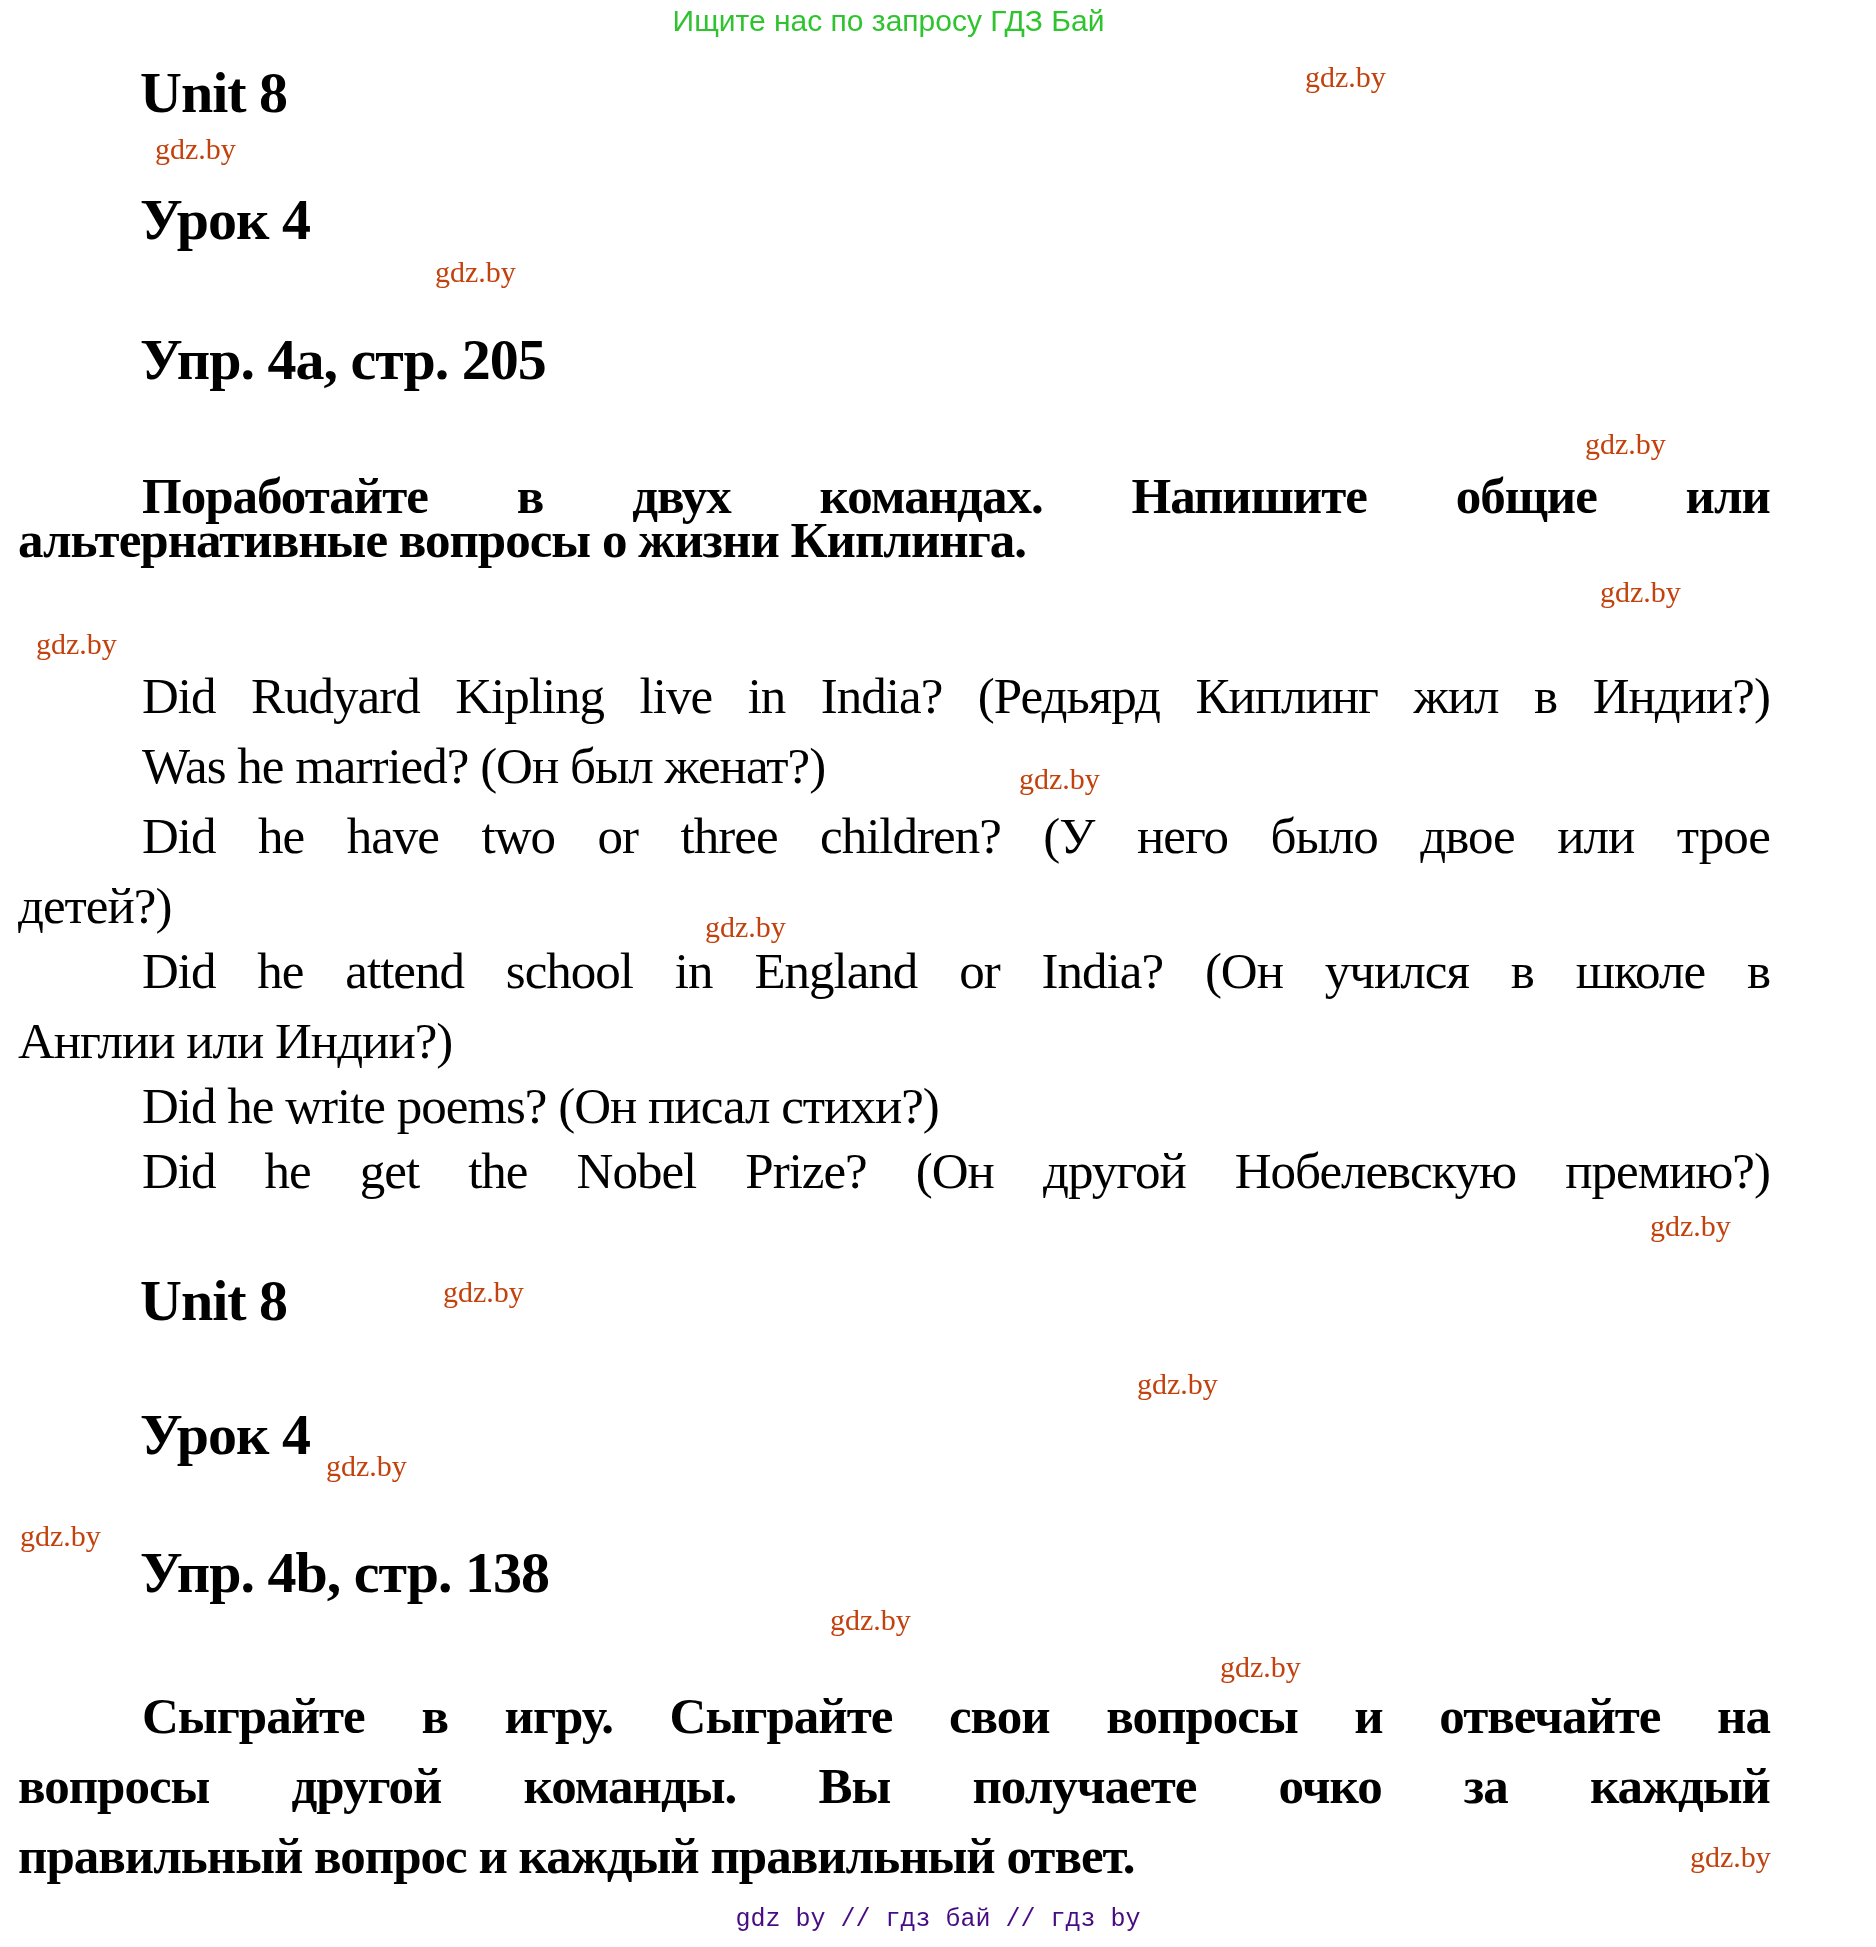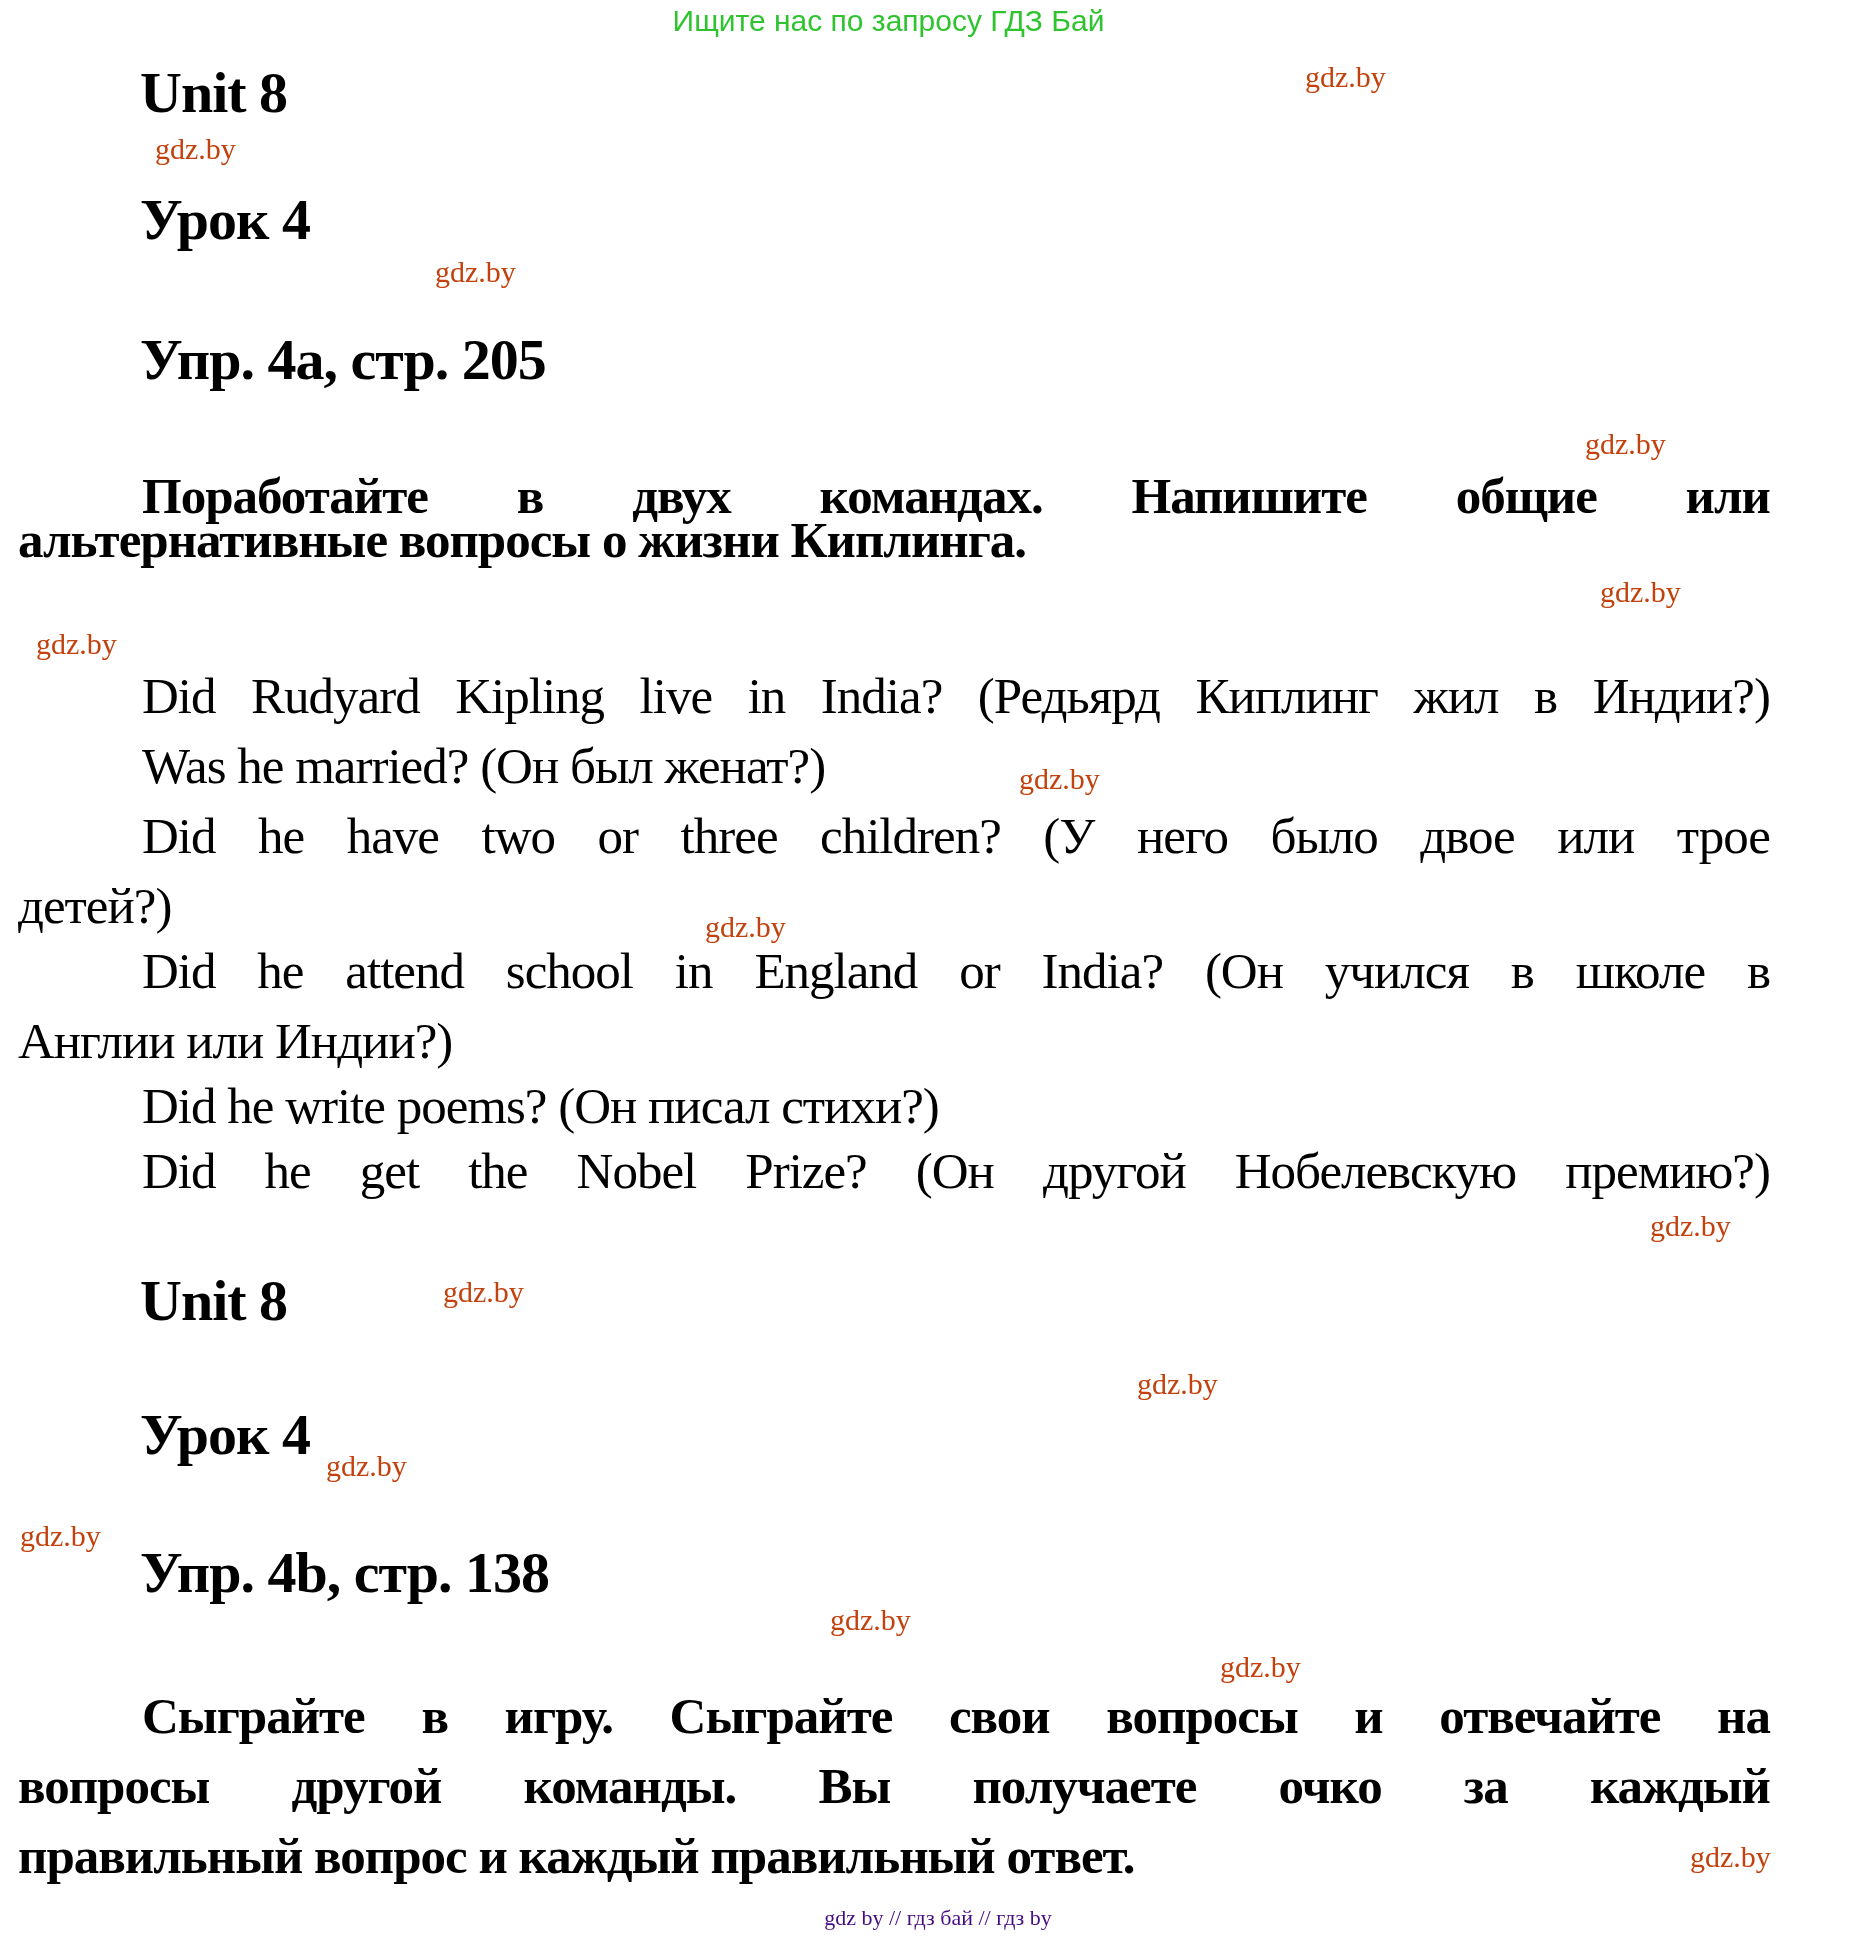--- a/index.html
+++ b/index.html
@@ -22,21 +22,21 @@
   .line{
     position:absolute;left:18px;width:1752px;font-size:51px;
     line-height:70px;letter-spacing:-1px;white-space:nowrap;
     box-sizing:border-box;
   }
   .bold{font-weight:bold;}
   .indent{padding-left:124px;}
   .justify{text-align:justify;text-align-last:justify;white-space:normal;}
   .footer{
     position:absolute;top:1905px;left:0;width:1876px;text-align:center;
-    font-family:Liberation Serif, serif;font-size:22px;color:#470c82;
+    font-family:Liberation Mono, monospace;font-size:25px;color:#470c82;
   }
 </style>
 </head>
 <body>
 
 <div class="banner">Ищите нас по запросу ГДЗ Бай</div>
 
 <div class="wm" style="left:1305px;top:60px;">gdz.by</div>
 <div class="wm" style="left:155px;top:132px;">gdz.by</div>
 <div class="wm" style="left:435px;top:255px;">gdz.by</div>

